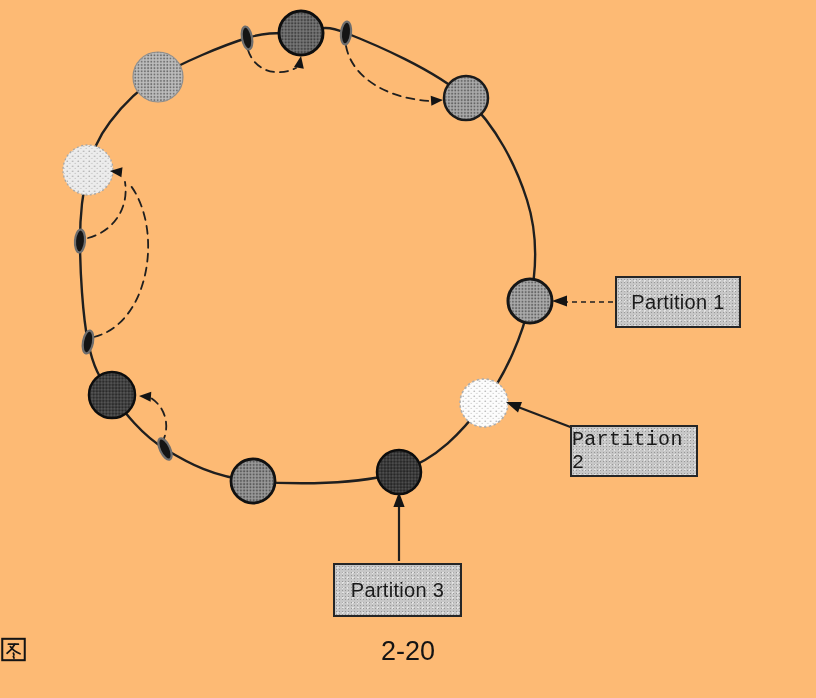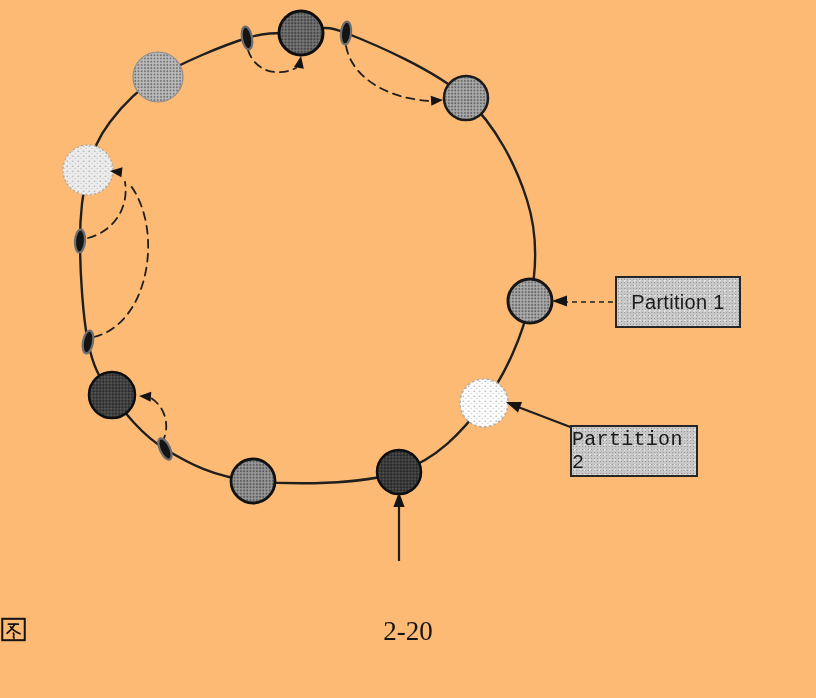--- a/index.html
+++ b/index.html
@@ -15,23 +15,23 @@
                      radial-gradient(rgba(255,255,255,0.5) 1px, rgba(0,0,0,0) 1px);
     background-size:3px 3px,5px 5px;
     border:2.5px solid #262626;
     box-sizing:border-box;
     color:#1a1a1a;font-size:20px;letter-spacing:0.3px;
   }
   .box-1{left:615px;top:276px;width:126px;height:52px;}
   .box-2{left:570px;top:425px;width:128px;height:52px;font-family:Liberation Mono, monospace;}
   .box-3{left:333px;top:563px;width:129px;height:54px;}
   .caption{
-    position:absolute;left:0;top:616px;width:816px;
+    position:absolute;left:0;top:636px;width:816px;
     display:flex;align-items:center;justify-content:center;gap:9px;
-    font-family:Liberation Serif, serif;
+    font-family:Liberation Sans, sans-serif;
     font-size:27px;color:#141414;text-align:right;
   }
   .caption .glyph{width:27px;height:27px;flex:0 0 auto;}
 </style>
 </head>
 <body>
 
 <div class="stage">
 
   <svg id="ring-svg" width="816" height="698" viewBox="0 0 816 698">
@@ -85,20 +85,23 @@
       <polygon points="506,402 522.0,402.1 518.0,412.6" fill="#141414"></polygon>
       <polygon points="399,492 404.6,507.0 393.4,507.0" fill="#141414"></polygon>
     </svg>
 
   <div class="partition-box box-1">
     <span>Partition 1</span>
   </div>
   <div class="partition-box box-2">
     <span>Partition 2</span>
   </div>
+  <div class="partition-box box-3">
+    <span>Partition 3</span>
+  </div>
 
   <div class="caption">
 
     <svg class="glyph" viewBox="0 0 24 24">
       <rect x="2" y="2.5" width="20" height="19" fill="none" stroke="#141414" stroke-width="1.8"></rect>
       <g fill="none" stroke="#141414" stroke-width="1.6" stroke-linecap="round">
         <path d="M7.5,7.3 L16.3,7.3"></path>
         <path d="M13.2,7.3 C11.4,10.8 9.2,13.2 6.3,15.3"></path>
         <path d="M9.2,9.4 C11.2,12.4 14.2,14.4 17.8,15.8"></path>
         <path d="M11.9,15.2 L12.4,16.8"></path>

